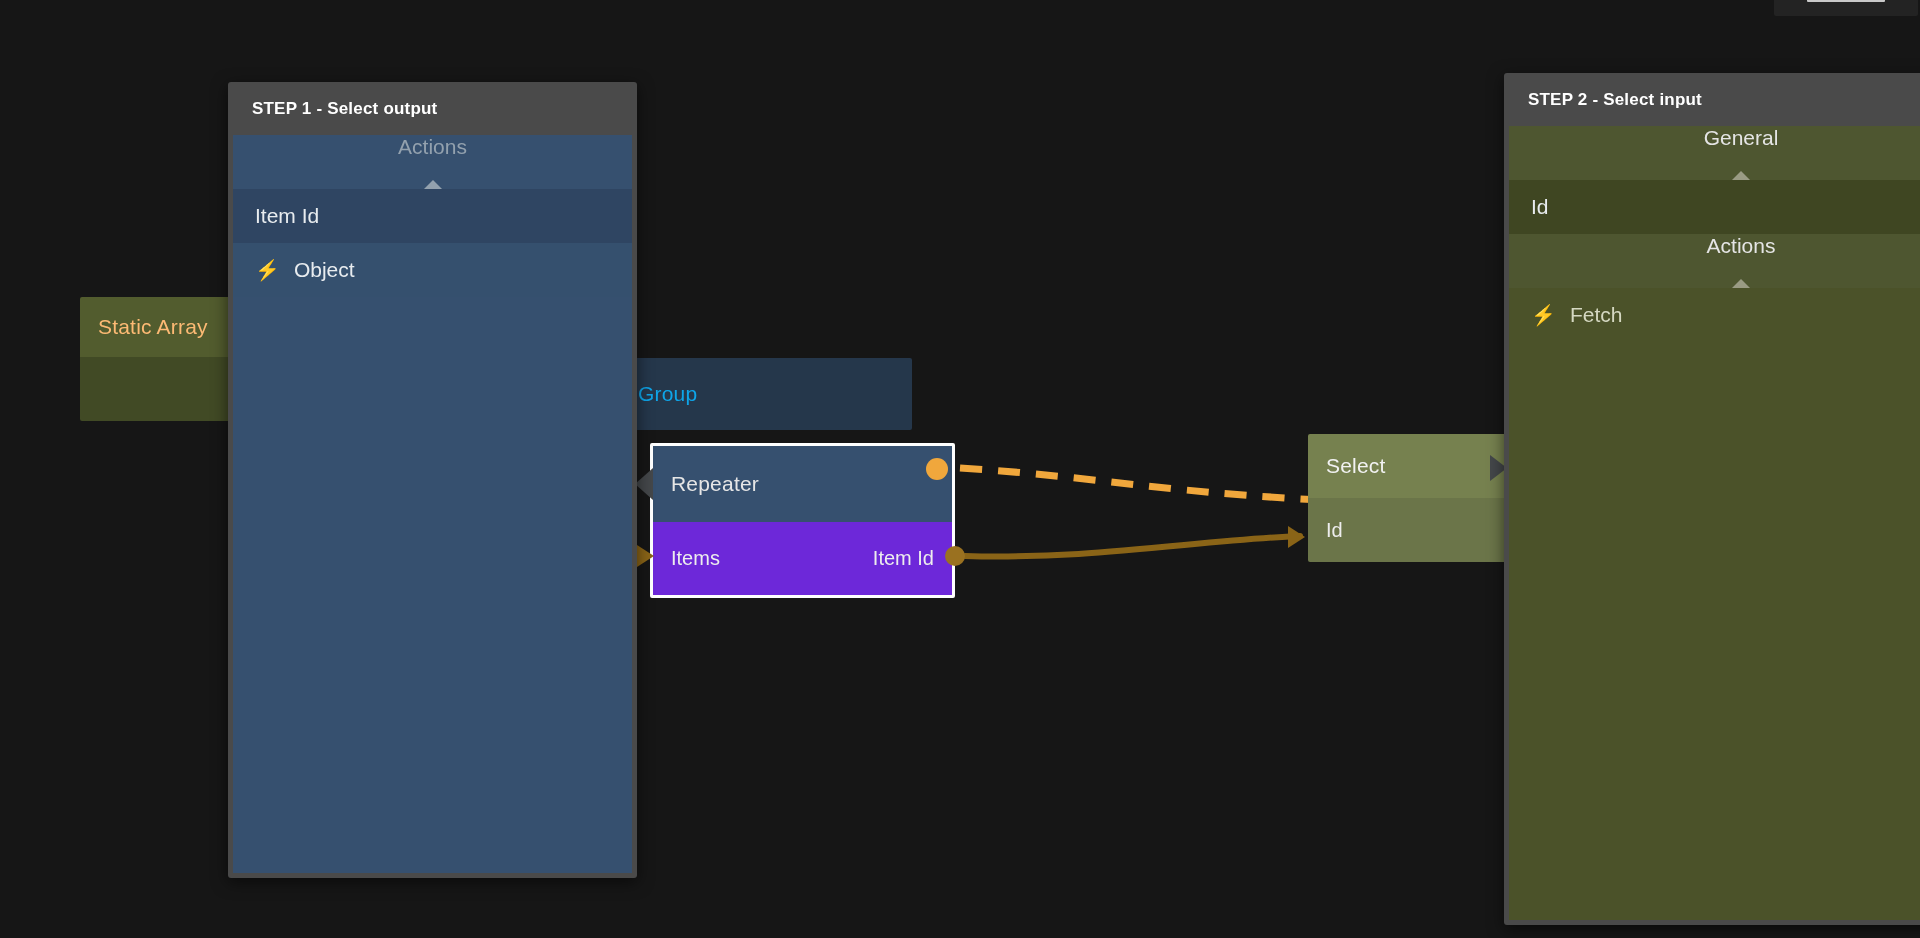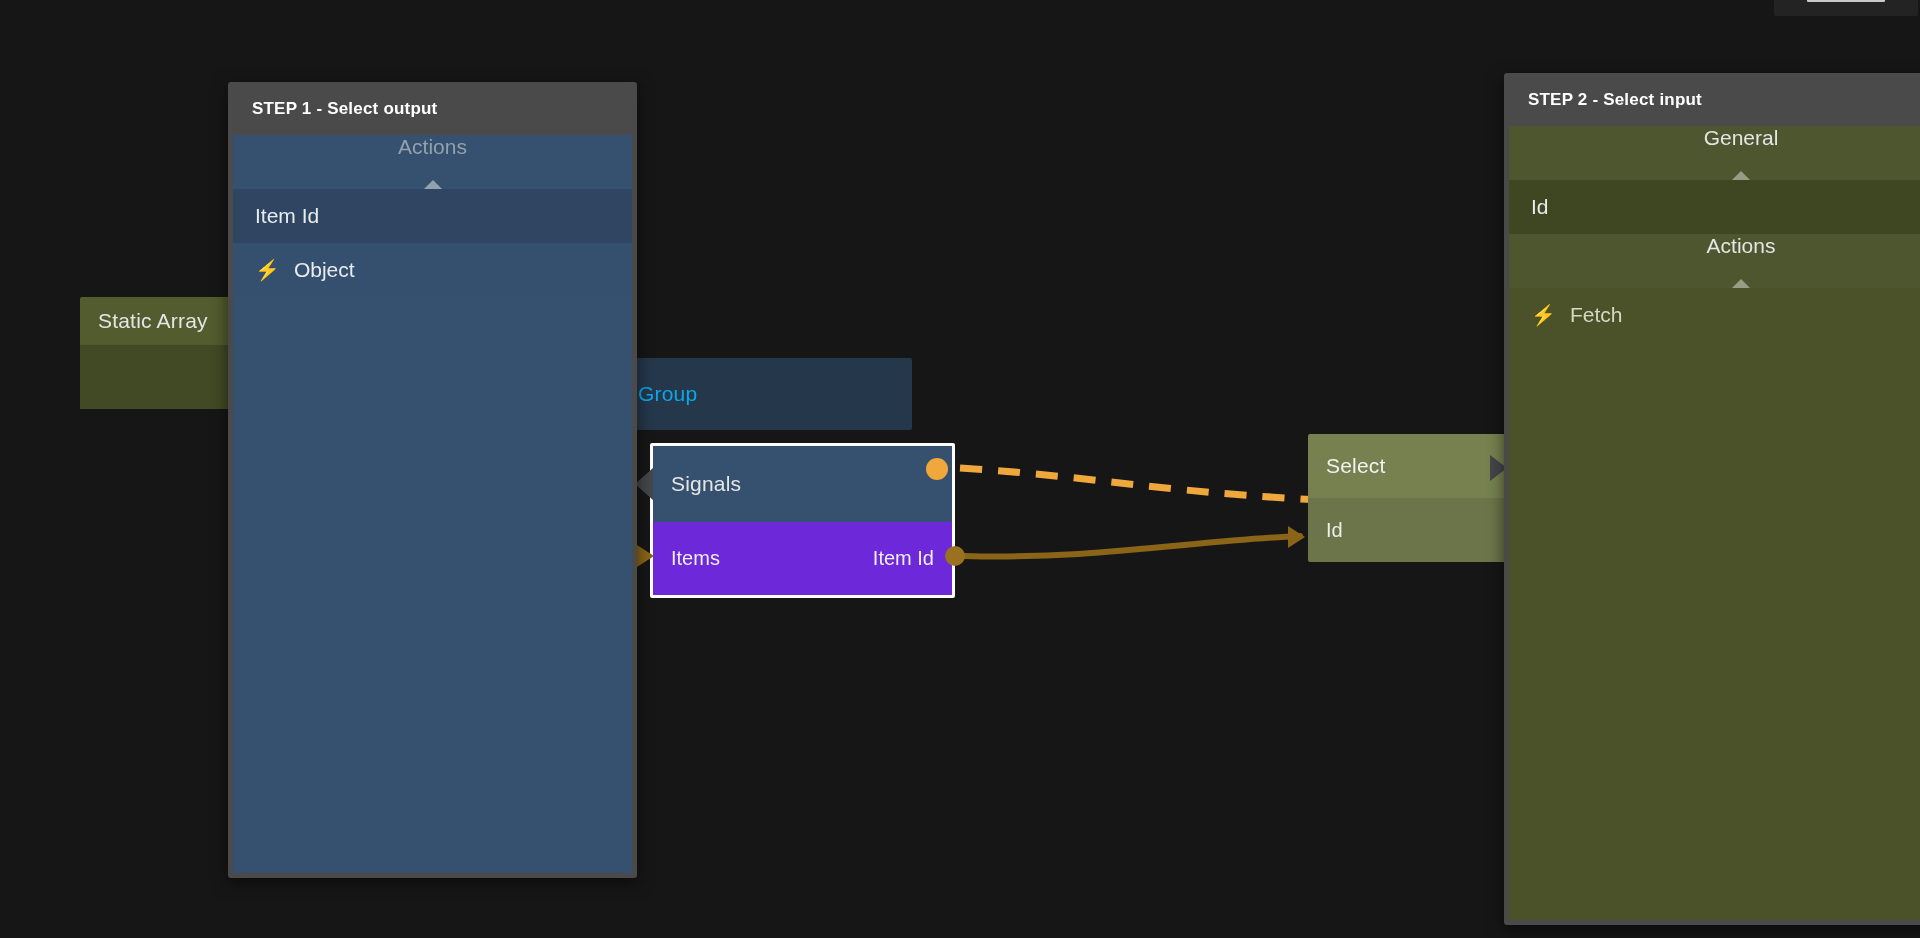--- a/index.html
+++ b/index.html
@@ -17,21 +17,21 @@
   .node { position: absolute; border-radius: 2px; overflow: hidden; }
   .node-title {
     font-size: 21px; color: #e6e6e6; letter-spacing: .2px;
     padding: 0 18px; display: flex; align-items: center;
   }
   .node-body { display: flex; align-items: center; justify-content: space-between;
     padding: 0 18px; font-size: 20px; color: #ededed; }
 
   
   #node-static-array { left: 80px; top: 297px; width: 215px; height: 124px; }
-  #node-static-array .node-title { height: 48px; background: #525c2e; color: #e5e5e5; }
+  #node-static-array .node-title { height: 60px; background: #525c2e; color: #fdba74; }
   #node-static-array .node-body  { height: 64px; background: #414a25; }
 
   
   #node-group { left: 620px; top: 358px; width: 292px; height: 72px; }
   #node-group .node-title { height: 72px; background: #25374b; color: #0ea5e9; }
 
   
   #node-repeater {
     left: 650px; top: 443px; width: 305px; height: 155px;
     border: 3px solid #ffffff; background: #31486a;
@@ -115,21 +115,21 @@
     <div class="node" id="node-static-array">
       <div class="node-title">Static Array</div>
       <div class="node-body"></div>
     </div>
 
     <div class="node" id="node-group">
       <div class="node-title">Group</div>
     </div>
 
     <div class="node" id="node-repeater">
-      <div class="node-title">Signals</div>
+      <div class="node-title">Repeater</div>
       <div class="node-body">
         <span>Items</span>
         <span class="port-label-out">Item Id</span>
       </div>
     </div>
     <div class="dot dot-out-bright" style="left:926px; top:458px;"></div>
     <div class="dot dot-out-dim" style="left:945px; top:546px;"></div>
     <div class="tri tri-grey-left" style="left:635px; top:468px;"></div>
     <div class="tri tri-brown" style="left:637px; top:545px;"></div>
 

